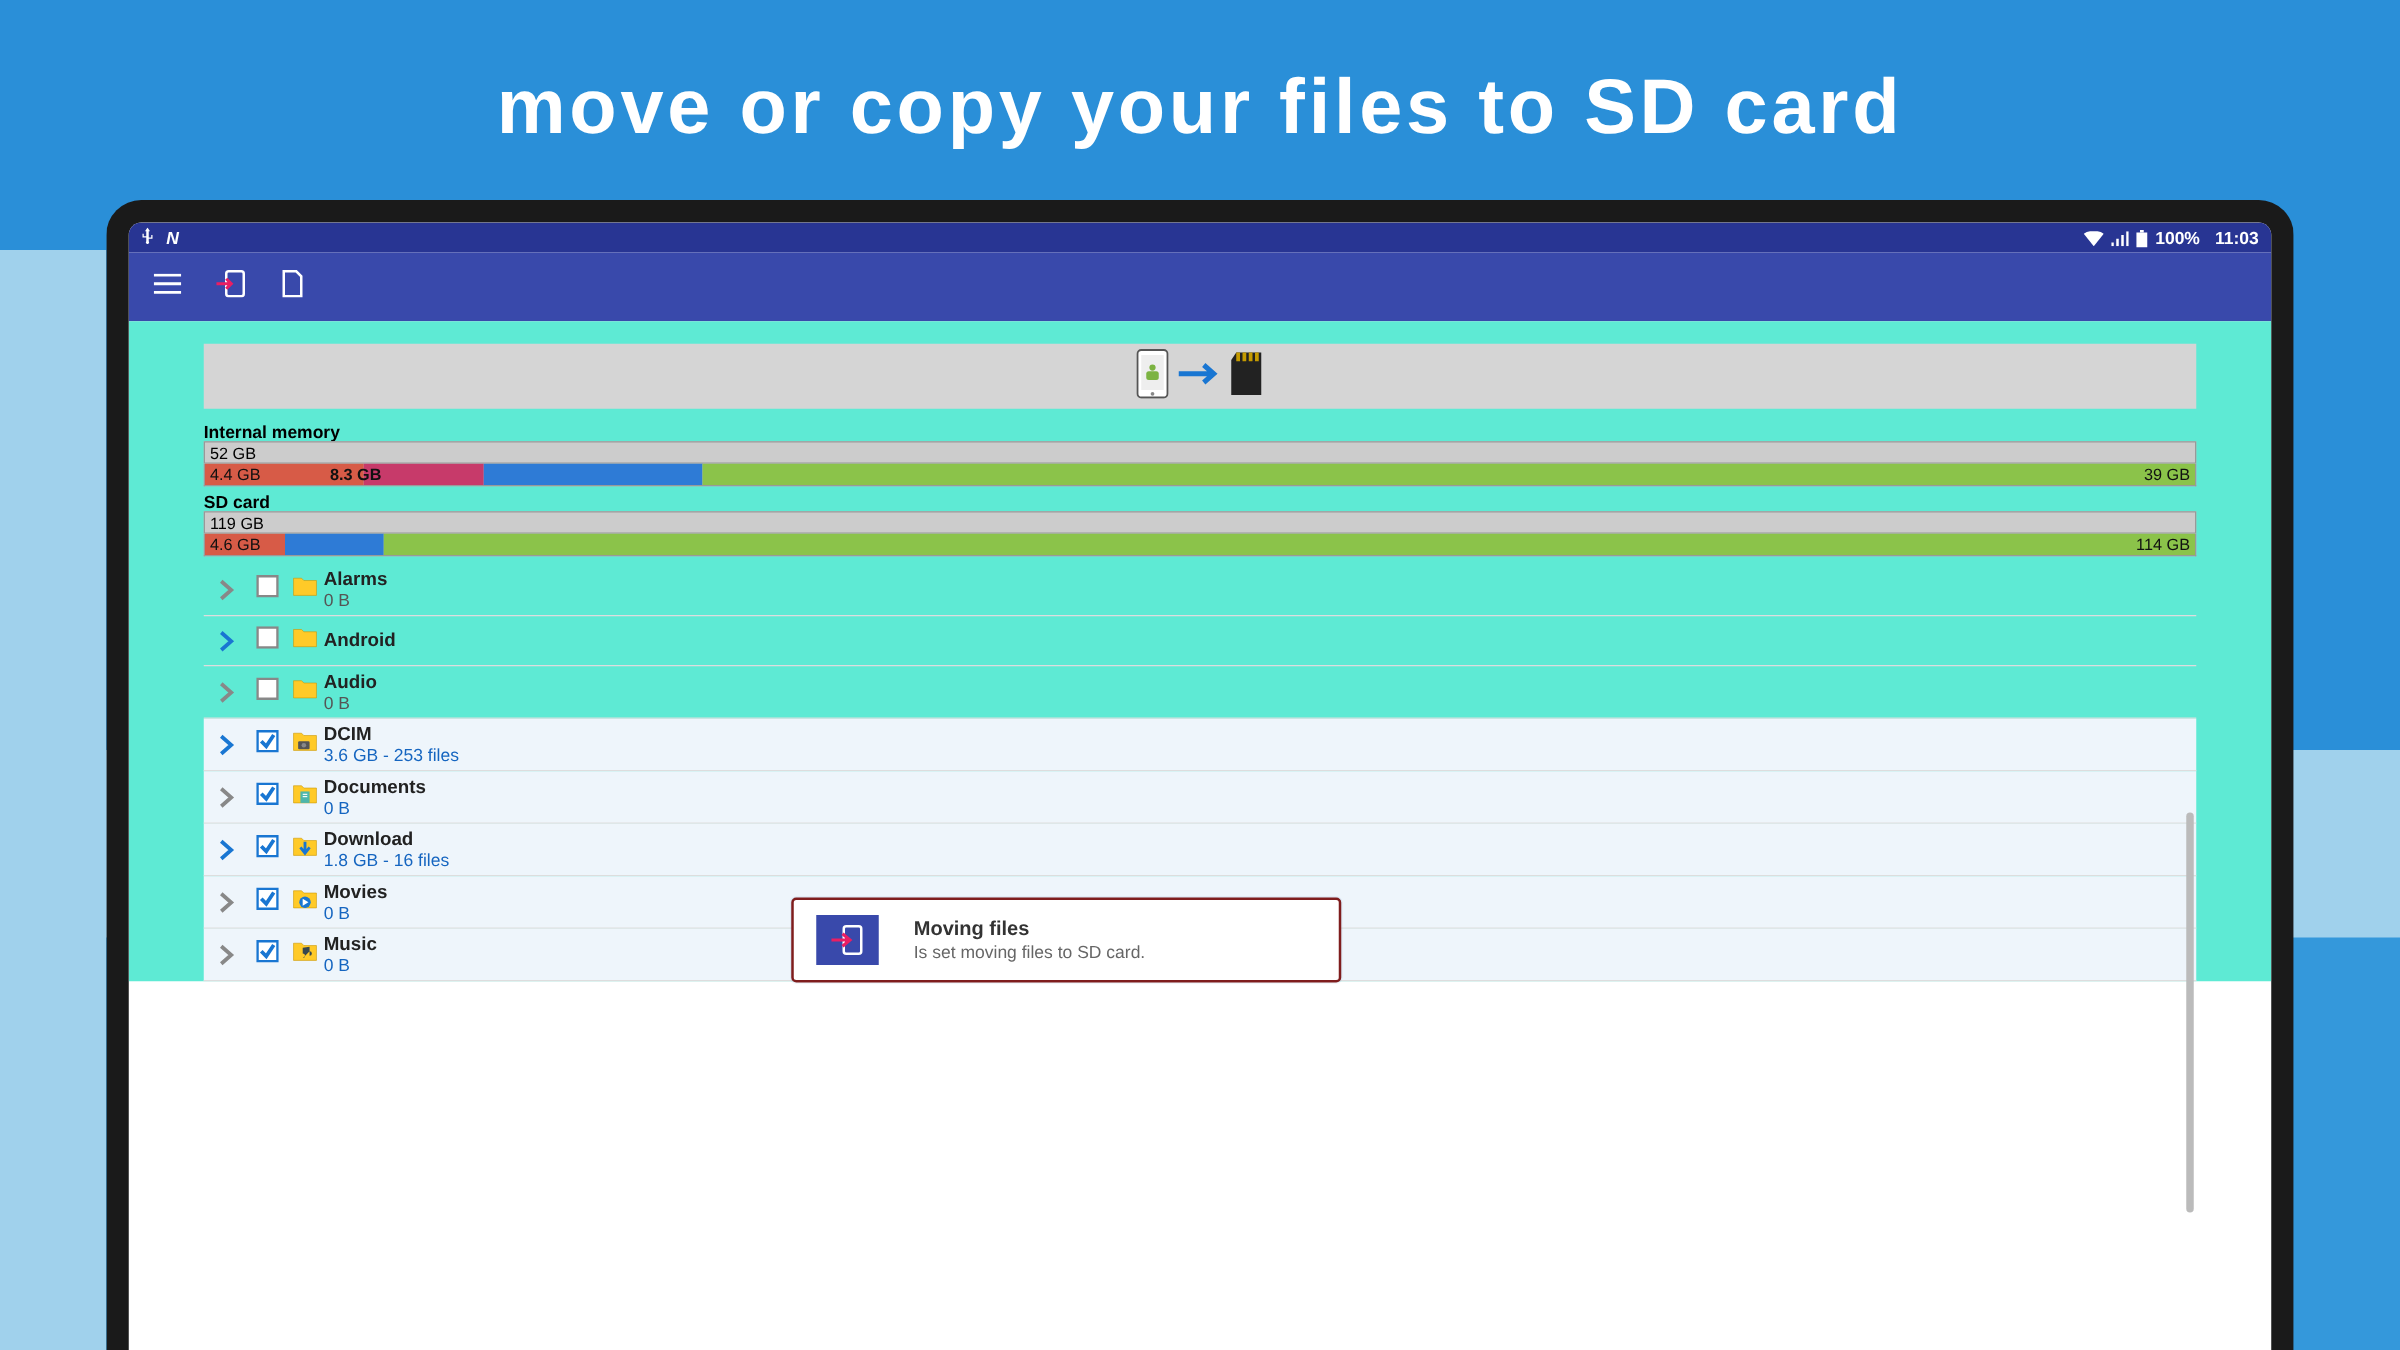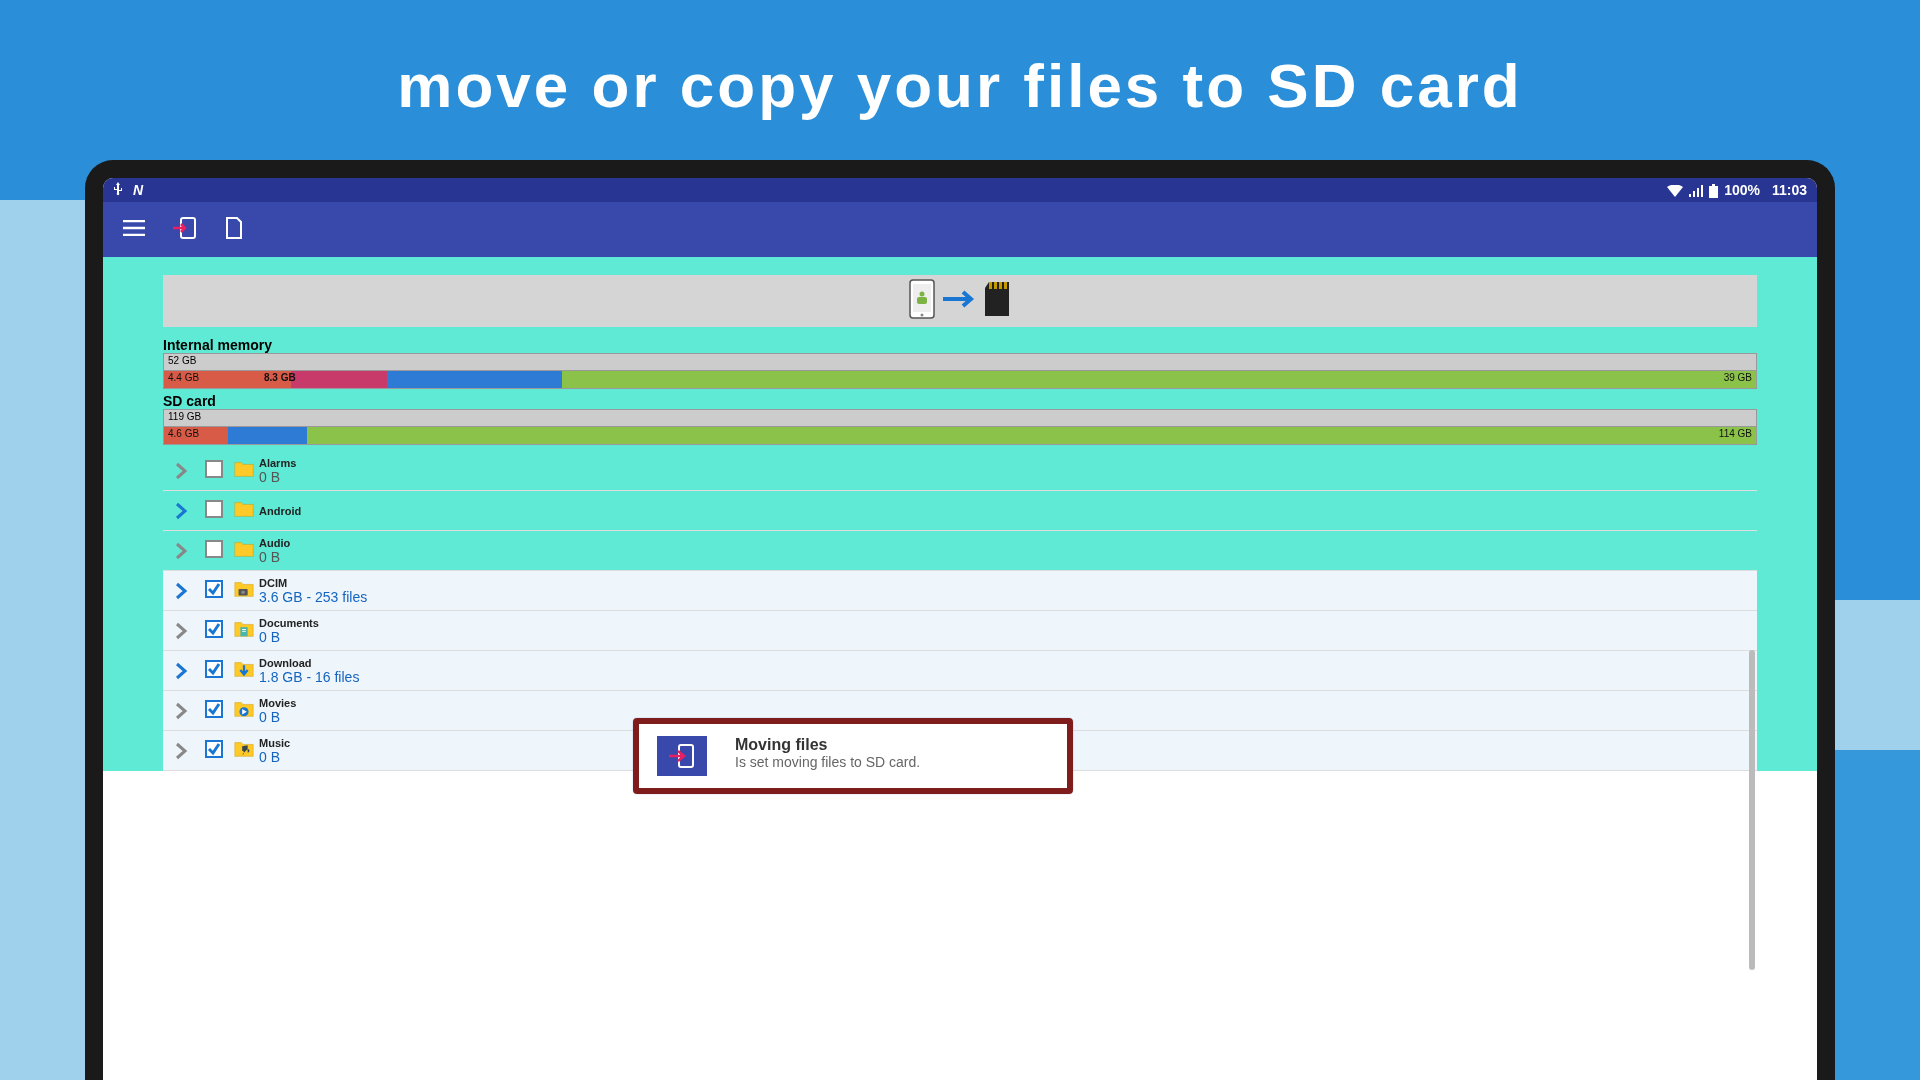--- a/index.html
+++ b/index.html
@@ -88,49 +88,50 @@
   .storage-label { font-size: 14px; font-weight: bold; }
   .bar {
     height: 18px;
     border: 1px solid #999;
     position: relative;
     background: #ccc;
     margin-bottom: 0;
   }
   .bar + .bar { border-top: none; }
   .bar .seg { position: absolute; top:0; bottom:0; }
-  .bar .lbl { position: absolute; font-size: 10px; top: 1px; }
+  .bar .lbl { position: absolute; font-size: 13px; top: 1px; }
 
   .file-list { margin: 6px 60px 0 60px; }
   .row {
     display: flex;
     align-items: center;
     min-height: 40px;
     border-bottom: 1px solid #ddd;
     padding: 4px 0;
   }
   .row.sel { background: #eef5fb; }
   .chev { width: 36px; text-align: center; }
   .chev svg { display:block; margin:auto; }
   .cb { width: 30px; text-align:center; }
   .fi { width: 30px; text-align:center; }
   .txtcol { flex:1; display:flex; flex-direction:column; gap:0; }
-  .fname { font-size: 11px; font-weight: bold; color:#222; }
+  .fname { font-size: 15px; font-weight: bold; color:#222; }
   .fdet  { font-size: 14px; color:#555; }
   .row.sel .fdet { color:#1565c0; }
 
   .toast {
     position: absolute;
     left: 530px;
     top: 540px;
     width: 440px;
     background: #fff;
-    border: 6px solid #7f1d1d;
+    border: 2px solid #7f1d1d;
     border-radius: 4px;
     display: flex;
+    align-items: center;
     padding: 12px 18px;
     gap: 28px;
     box-shadow: 0 0 0 1px rgba(40,100,180,.08);
   }
   .toast-icon {
     width: 50px; height: 40px;
     background: #3949ab;
     display:flex; align-items:center; justify-content:center;
   }
   .toast-title { font-weight:bold; font-size:16px; color:#333; }

